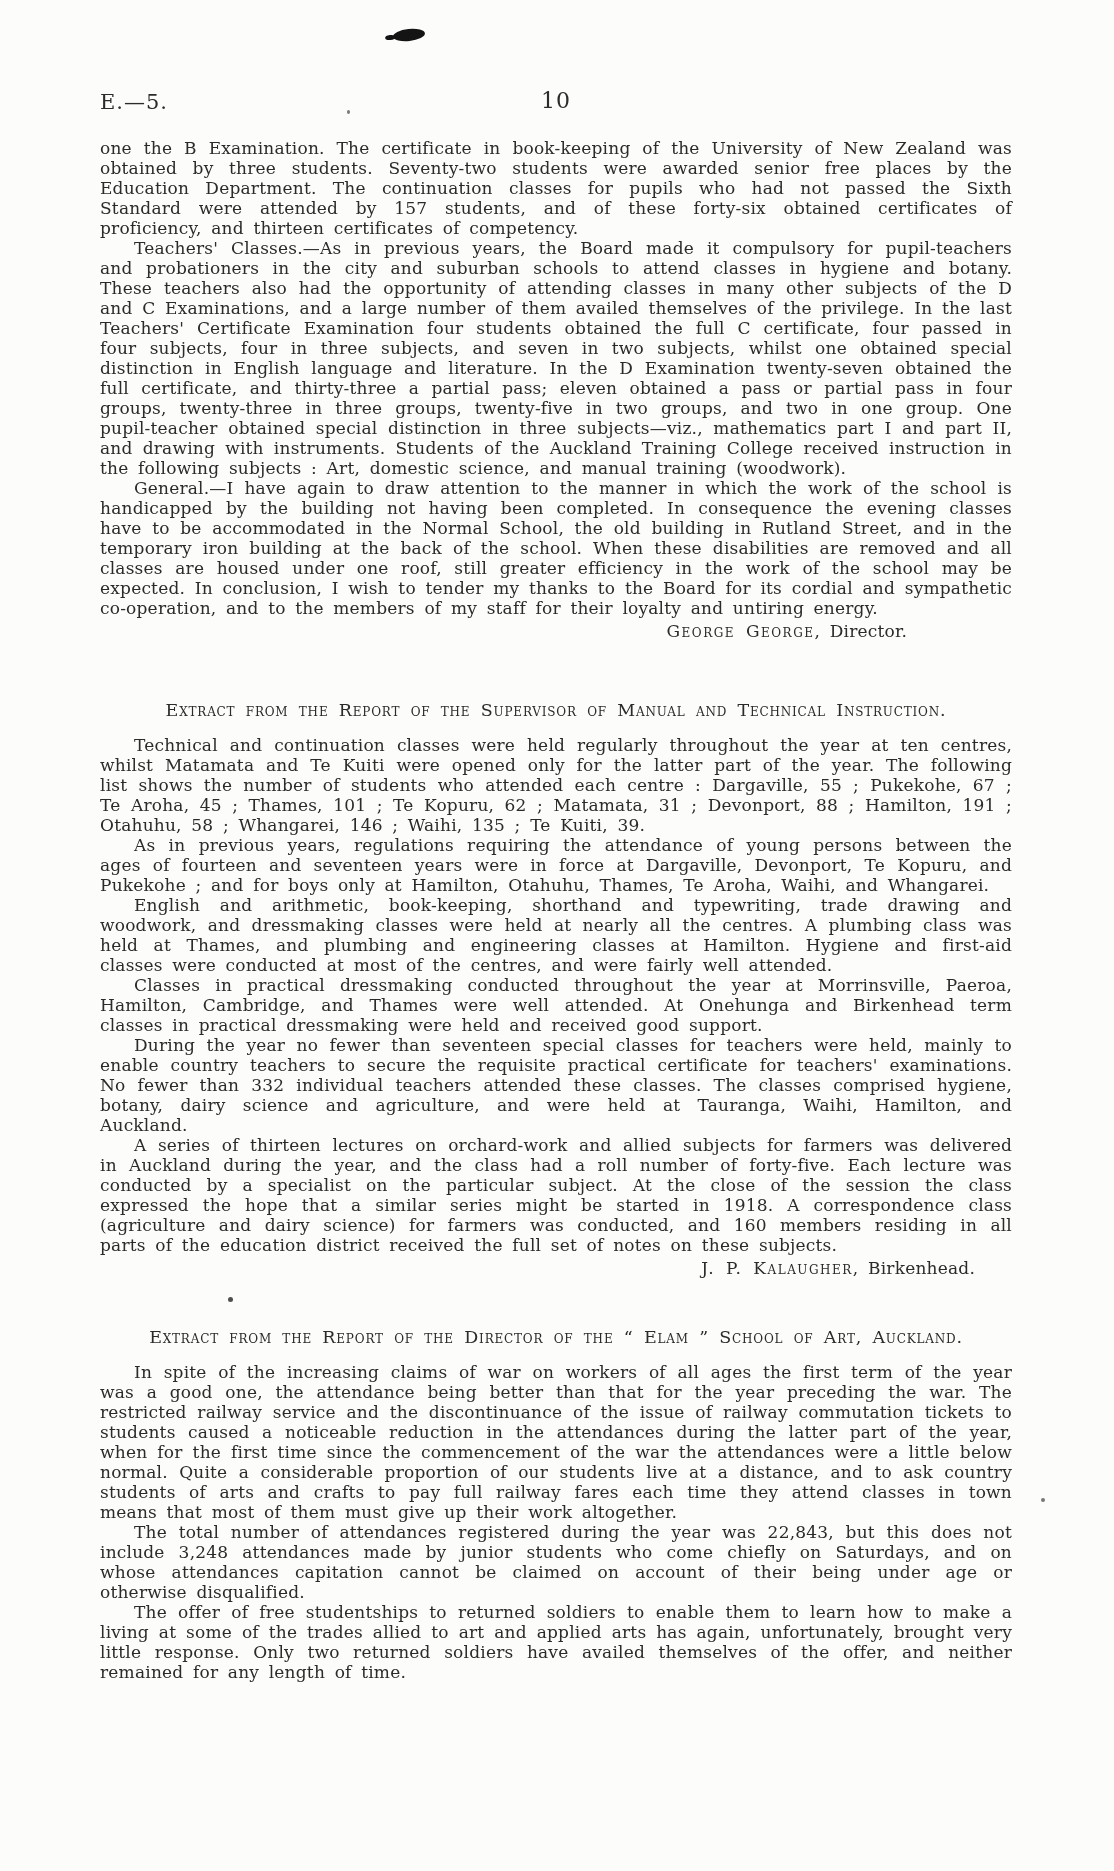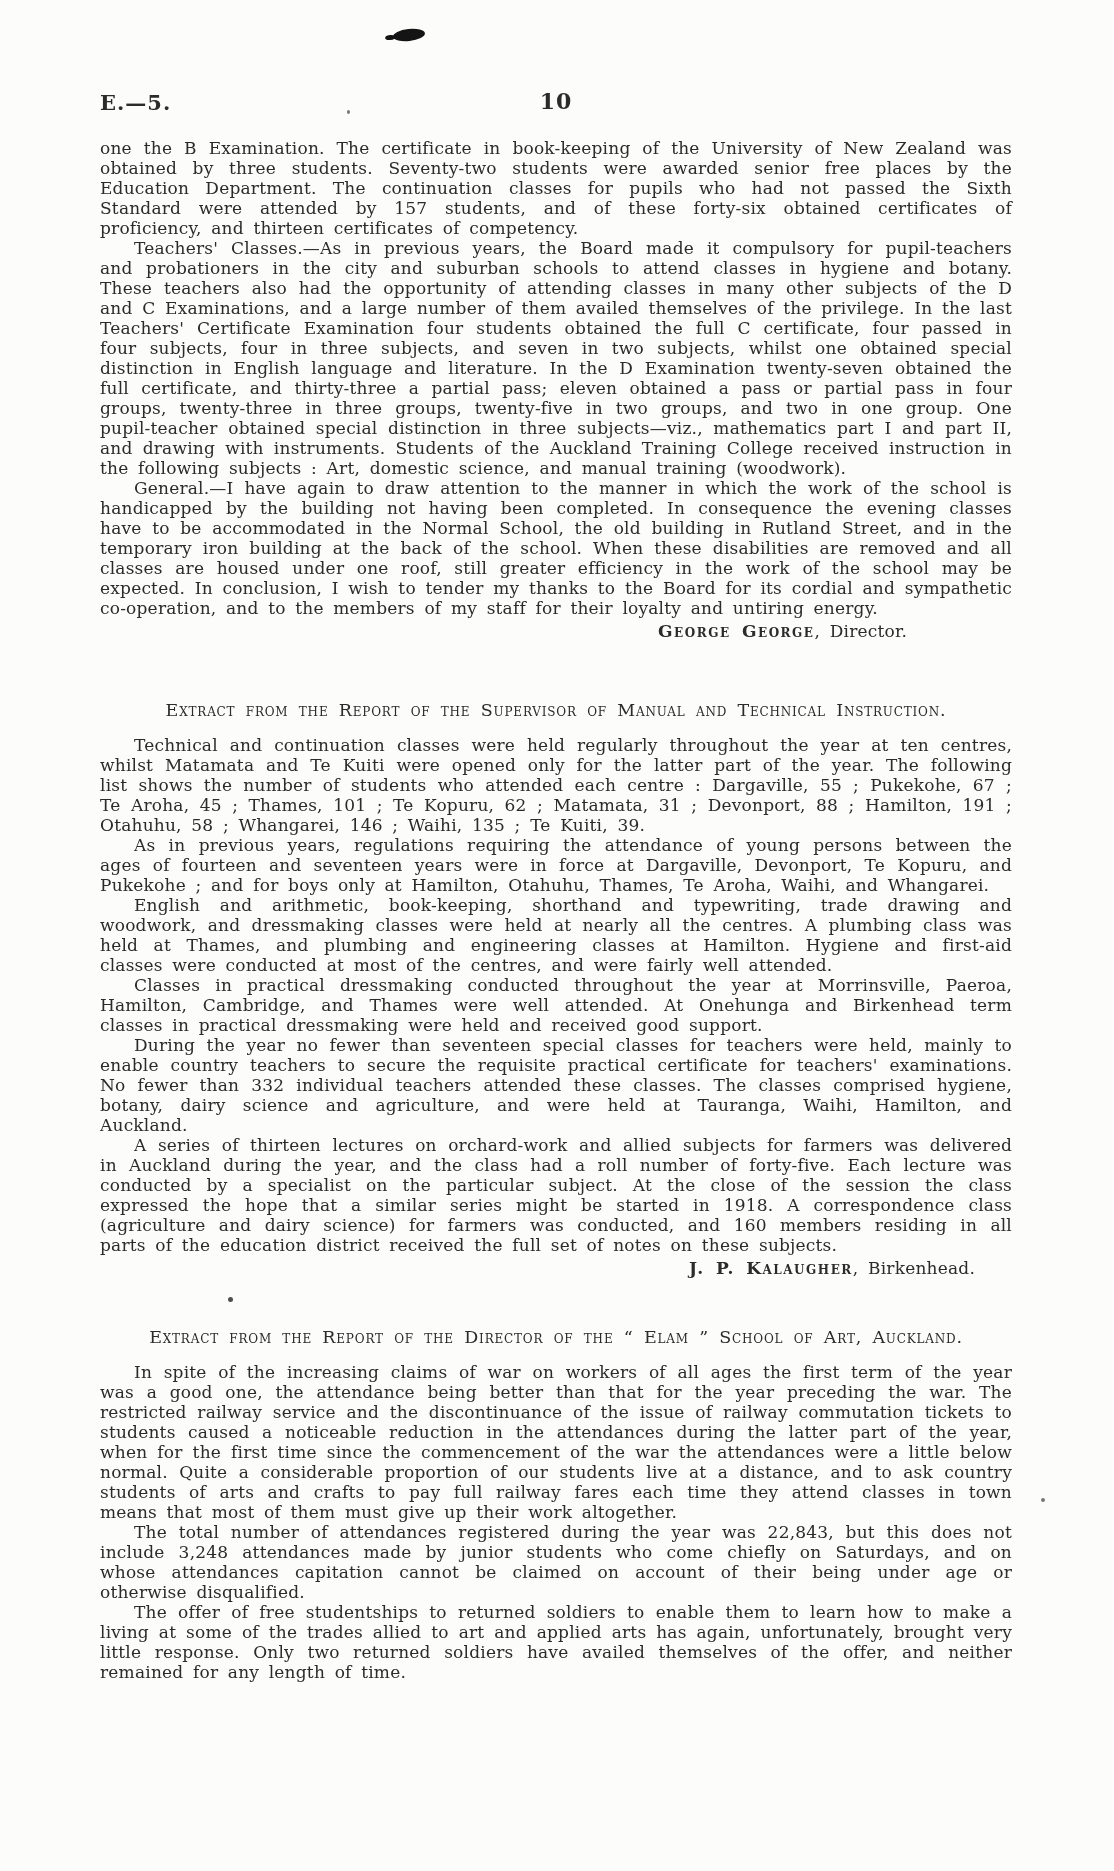--- a/index.html
+++ b/index.html
@@ -6,42 +6,42 @@
   .page{
     position:relative;
     width:1114px;height:1871px;
     margin:0 auto;
     background:#fcfcfa;
     color:#2b2b2b;
     font-family:"DejaVu Serif", serif;
     overflow:hidden;
   }
   .content{position:absolute;left:100px;top:88px;width:912px;}
-  .page-header{position:relative;height:30px;font-weight:bold;}
+  .page-header{position:relative;height:30px;}
   .header-left{
     position:absolute;left:0;top:2px;
     font-size:21px;letter-spacing:1px;
   }
   .page-number{
     position:absolute;left:0;right:0;top:0;
     text-align:center;font-size:22px;letter-spacing:1px;
   }
   .body-text{
     margin-top:20px;
     font-size:17px;
     line-height:20px;
     text-align:justify;
     word-spacing:4px;
     letter-spacing:0.2px;
   }
   p.para{margin:0;text-indent:34px;}
   p.para.flush{text-indent:0;}
   .lead-italic{}
   .sig{text-align:right;margin-top:3px;font-size:17px;}
-  .sig .name{font-variant:small-caps;letter-spacing:1.5px;font-weight:bold;}
+  .sig .name{font-variant:small-caps;letter-spacing:1.5px;}
   .sig-director{padding-right:105px;}
   .sig-supervisor{padding-right:37px;}
   h2.section-heading{
     font-weight:normal;
     text-align:center;
     font-variant:small-caps;
     letter-spacing:0.8px;
     font-size:17.5px;
     line-height:22px;
     margin:58px 0 14px 0;

